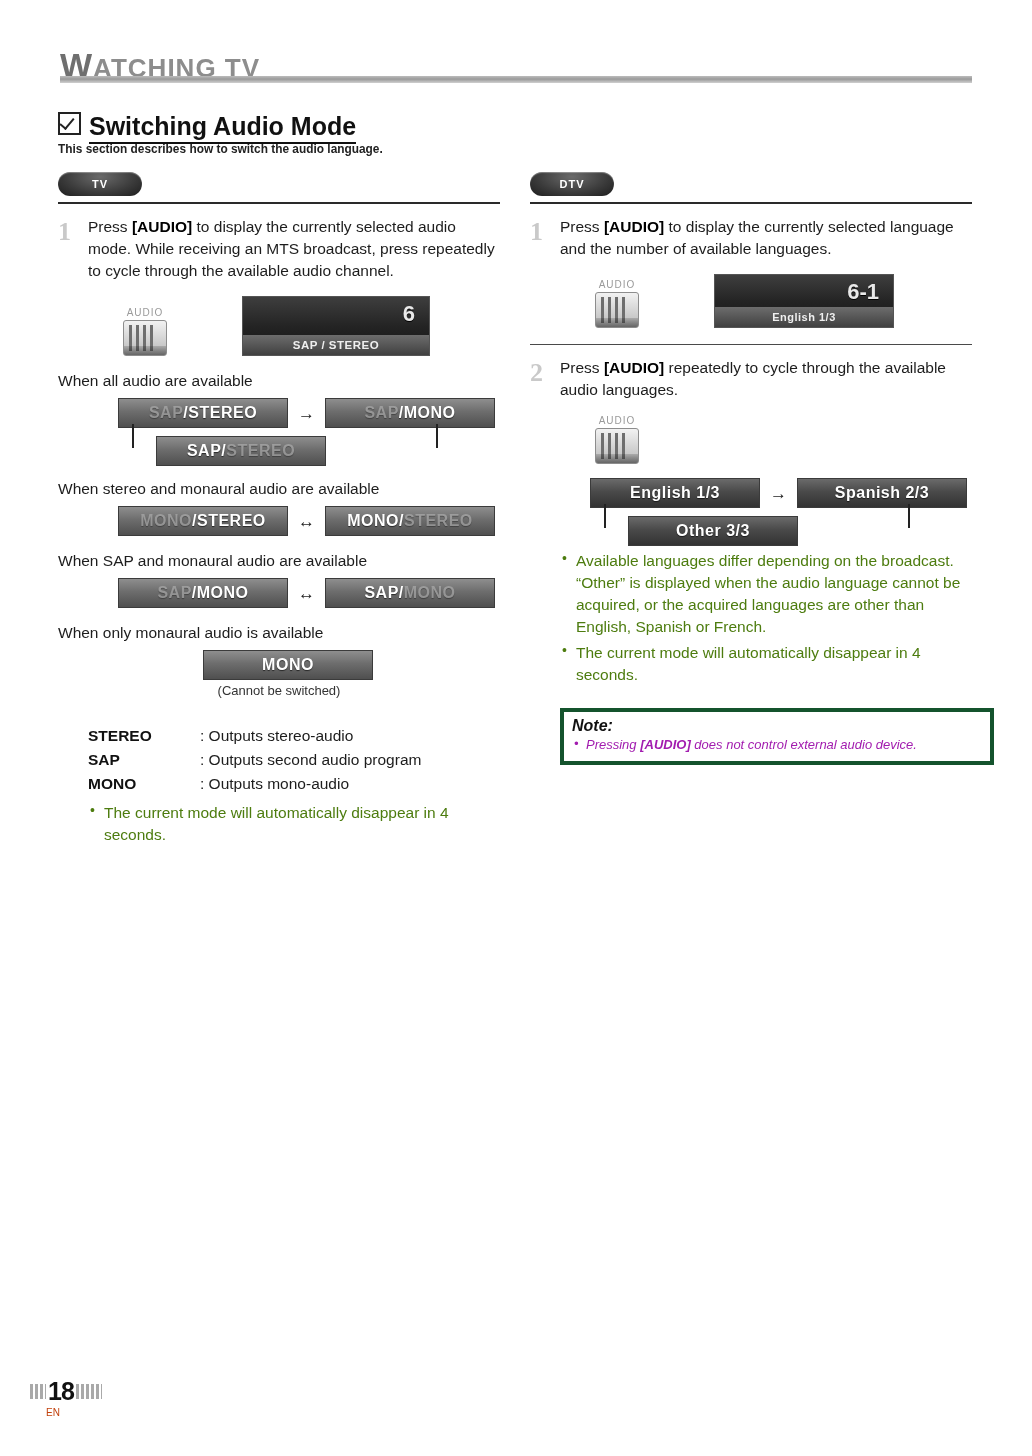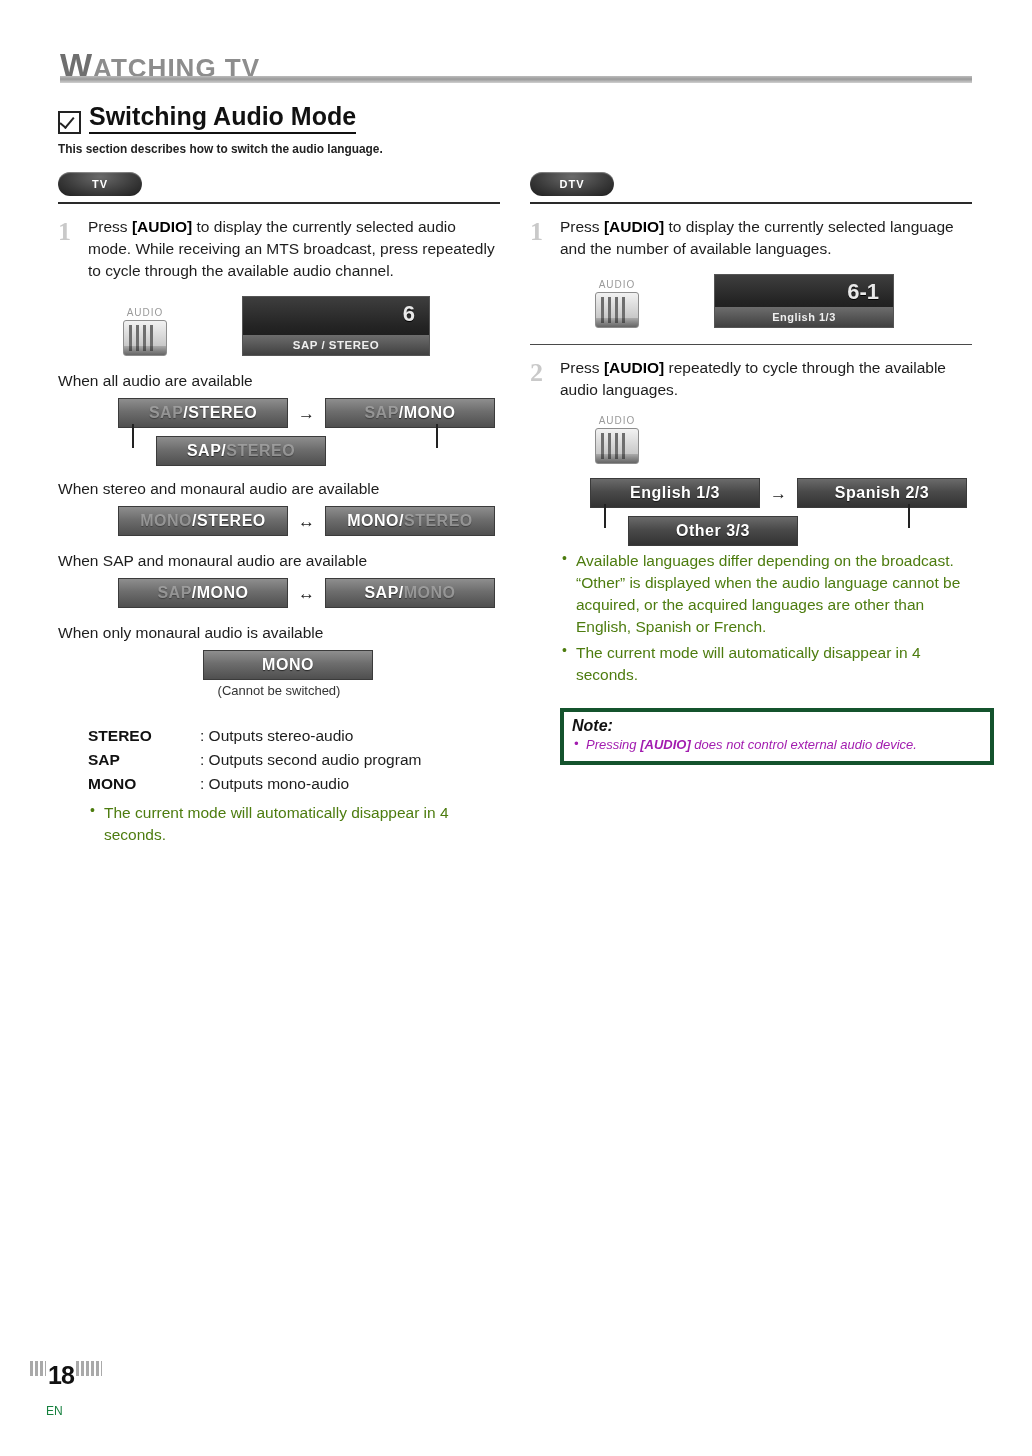--- a/index.html
+++ b/index.html
@@ -50,23 +50,23 @@
     top: 30px;
     width: 912px;
     height: 7px;
     background: linear-gradient(to bottom, #bcbcbc 0%, #9a9a9a 45%, #d0d0d0 100%);
   }
 
   
   .section-title-row {
     position: absolute;
     left: 58px;
-    top: 102px;
-    display: flex;
-    align-items: flex-end;
+    top: 112px;
+    display: flex;
+    align-items: flex-start;
     gap: 8px;
   }
   .check-box {
     width: 19px;
     height: 19px;
     border: 2px solid #222;
     position: relative;
     display: inline-block;
   }
   .check-box::after {
@@ -372,44 +372,45 @@
   .footer {
     position: absolute;
     left: 30px;
     bottom: 38px;
     display: flex;
     align-items: flex-start;
     flex-direction: column;
   }
   .pg-wrap {
     display: flex;
+    align-items: center;
   }
   .pg-num {
     font-size: 25px;
     font-weight: bold;
     color: #111;
     letter-spacing: -1px;
   }
   .pg-bars {
     display: inline-block;
     width: 26px;
     height: 15px;
     margin-left: 2px;
     background: repeating-linear-gradient(to right, #9a9a9a 0 3px, #fff 3px 5px);
     opacity: .85;
   }
   .pg-bars.left {
     width: 16px;
     margin: 0 2px 0 0;
   }
   .pg-en {
-    font-size: 12px;
-    color: #15803d;
+    font-size: 10px;
+    color: #c2410c;
     margin-left: 16px;
-    margin-top: 14px;
+    margin-top: 1px;
   }
 </style>
 </head>
 <body>
 
 <div class="page">
 
   <div class="header">
     <div class="header-title">
       <span class="cap">W</span><span>ATCHING TV</span>

